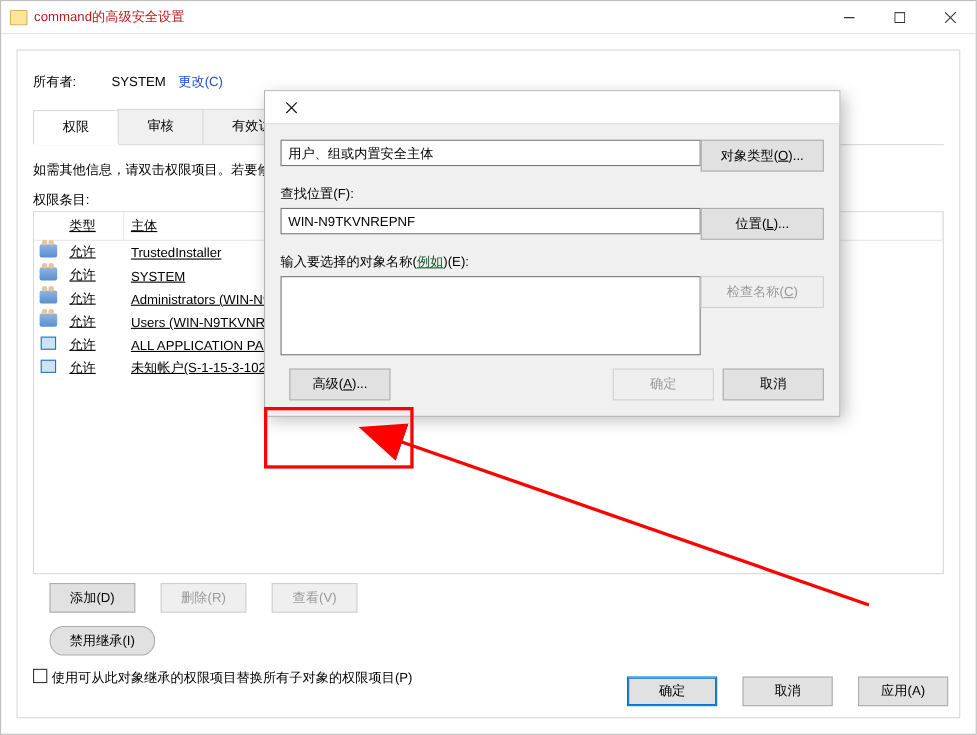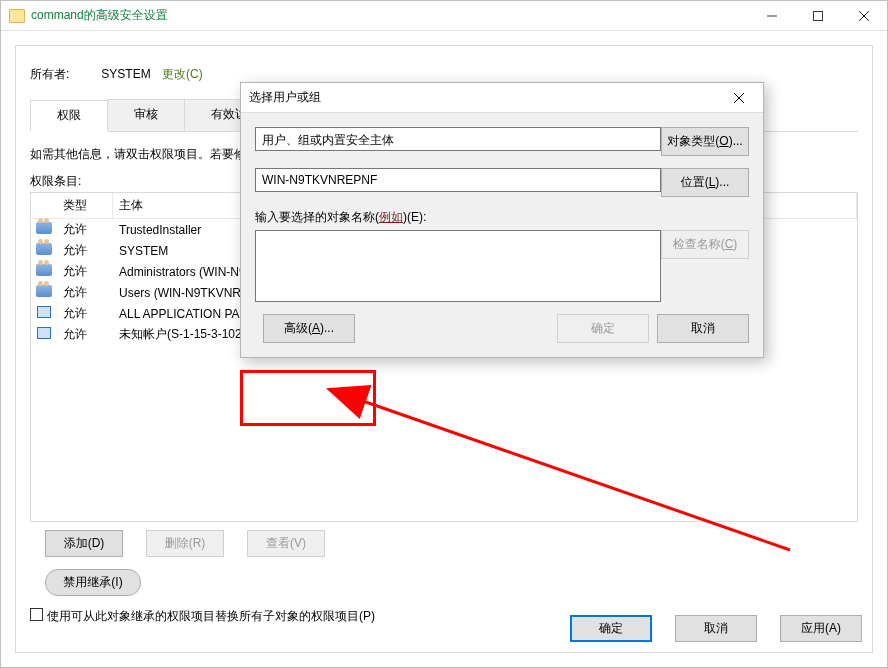--- a/index.html
+++ b/index.html
@@ -2,39 +2,39 @@
 <html><head>
 <meta charset="utf-8">
 <style>
   * { box-sizing: border-box; font-family: "Microsoft YaHei", "Segoe UI", sans-serif; font-size: 12px; }
   body { margin:0; padding:0; background:#fff; width:888px; height:668px; position:relative; overflow:hidden; }
 
   
   .parent-window { position:absolute; left:0; top:0; width:888px; height:668px; border:1px solid #bfbfbf; background:#fff; }
   .titlebar { height:30px; display:flex; align-items:center; padding:0 0 0 8px; border-bottom:1px solid #e5e5e5; }
   .titlebar .folder-ico { width:16px; height:14px; background:#ffe597; border:1px solid #d9b35a; margin-right:6px; border-radius:1px; }
-  .titlebar .ttl { flex:1; color:#15803d; }
+  .titlebar .ttl { flex:1; color:#b91c1c; }
   .winbtn { width:46px; height:30px; display:flex; align-items:center; justify-content:center; color:#333; }
   .winbtn svg { width:10px; height:10px; }
 
   .parent-body { position:absolute; left:14px; top:44px; right:14px; bottom:14px; border:1px solid #d9d9d9; background:#fff; padding:14px 14px 14px 14px; }
 
   .owner-row { margin:6px 0 16px 0; }
   .owner-row .lbl { display:inline-block; width:50px; }
-  .owner-link { color:#4d7c0f; margin-left:8px; cursor:pointer; }
+  .owner-link { color:#1d4ed8; margin-left:8px; cursor:pointer; }
 
   .tabs { display:flex; border-bottom:1px solid #d9d9d9; margin-top:6px; }
   .tab { padding:6px 26px; border:1px solid #d9d9d9; border-bottom:none; background:#fff; margin-right:-1px; cursor:pointer;text-align:center; }
   .tab.active { background:#fff; border-bottom:2px solid #fff; position:relative; top:1px; }
   .tab.inactive { background:#f0f0f0; }
 
   .hint { margin:14px 0 10px 0; color:#000; }
   .list-label { margin:6px 0 2px 0; }
 
-  .perm-table { border:1px solid #d9d9d9; width:100%; height:330px; overflow:hidden; position:relative; }
+  .perm-table { border:1px solid #d9d9d9; width:100%; height:330px; overflow:hidden; position:relative;text-decoration:underline; }
   .perm-head { display:flex; background:#fff; border-bottom:1px solid #e8e8e8; }
   .perm-head div { padding:4px 6px; border-right:1px solid #e8e8e8; }
   .col-blank{width:26px;border-right:none!important;}
   .col-type{width:56px;}
   .col-principal{flex:1;}
 
   .perm-rows{ }
   .perm-row{ display:flex; align-items:center; padding:2px 0; }
   .perm-row .ico{ width:26px; text-align:center; }
   .perm-row .type{ width:56px; padding-left:6px;}
@@ -61,24 +61,24 @@
   .dialog{ position:absolute; left:240px; top:82px; width:524px; background:#f0f0f0; border:1px solid #b5b5b5; box-shadow:4px 4px 14px rgba(0,0,0,0.25); z-index:50; }
   .dlg-title{ height:30px; background:#fff; display:flex; align-items:center; padding:0 8px; border-bottom:1px solid #dcdcdc;}
   .dlg-title .t{ flex:1; color:#000;}
   .dlg-close{ width:32px;height:24px;display:flex;align-items:center;justify-content:center;cursor:pointer;}
 
   .dlg-body{ padding:14px 14px 14px 14px; }
   .dlg-row{ margin-bottom:4px;}
   .dlg-field{ display:flex; align-items:flex-start; margin-bottom:12px;}
   .txt{ flex:1; background:#fff; border:1px solid #777; padding:4px 6px; height:24px; }
   .txt.multiline{ height:72px; }
-  .dlg-btn{ width:88px; padding:5px 0; background:#e1e1e1; border:1px solid #adadad; cursor:pointer; text-align:center;}
+  .dlg-btn{ width:112px; padding:5px 0; background:#e1e1e1; border:1px solid #adadad; cursor:pointer; text-align:center;}
   .dlg-btn.disabled{ color:#9a9a9a; background:#efefef; border-color:#d0d0d0; cursor:default;}
 
-  .dlg-link{ color:#7f1d1d; text-decoration:underline; cursor:pointer;}
+  .dlg-link{ color:#14532d; text-decoration:underline; cursor:pointer;}
 
   .dlg-footer{ display:flex; margin-top:8px; }
   .dlg-footer .spacer{ flex:1; }
   .dlg-footer .dlg-btn{ width:92px; margin-left:8px;}
 
   .und{ text-decoration:underline; }
 
   
   .redbox{ position:absolute; border:3px solid #ff0000; z-index:60; pointer-events:none;}
   svg.arrow{ position:absolute; z-index:59; pointer-events:none; }
@@ -181,34 +181,34 @@
     <div class="footer-btns">
       <div class="btn default">确定</div>
       <div class="btn">取消</div>
       <div class="btn">应用(A)</div>
     </div>
   </div>
 </div>
 
 <div class="dialog">
   <div class="dlg-title">
-    <div class="t">选择用户或组</div>
     <div class="dlg-close">
         <svg width="10" height="10" viewBox="0 0 10 10">
           <line x1="0" y1="0" x2="10" y2="10" stroke="currentColor" stroke-width="1"></line>
           <line x1="10" y1="0" x2="0" y2="10" stroke="currentColor" stroke-width="1"></line>
         </svg>
       </div>
   </div>
   <div class="dlg-body">
     <div class="dlg-field">
       <div class="txt">用户、组或内置安全主体</div>
       <div class="dlg-btn"><span>对象类型(<span class="und">O</span>)...</span></div>
     </div>
 
+    <div class="dlg-row"><span>查找位置(F):</span></div>
     <div class="dlg-field">
       <div class="txt">WIN-N9TKVNREPNF</div>
       <div class="dlg-btn"><span>位置(<span class="und">L</span>)...</span></div>
     </div>
 
     <div class="dlg-row">
       <span>输入要选择的对象名称(</span><span class="dlg-link">例如</span><span>)(E):</span>
     </div>
     <div class="dlg-field">
       <div class="txt multiline"></div>

